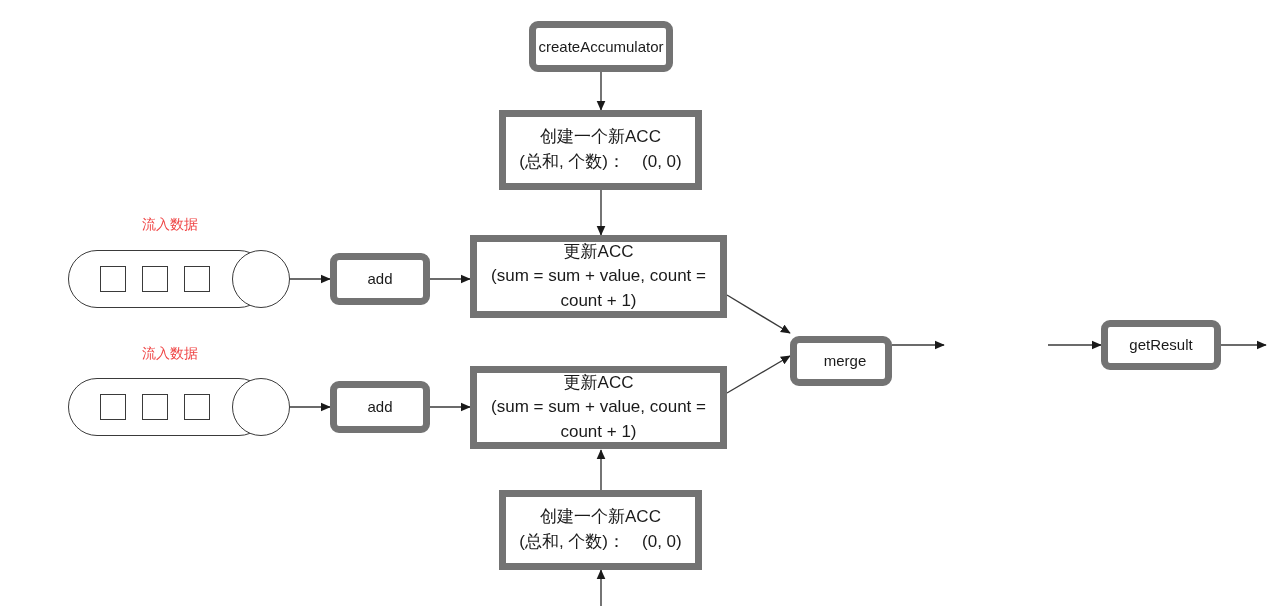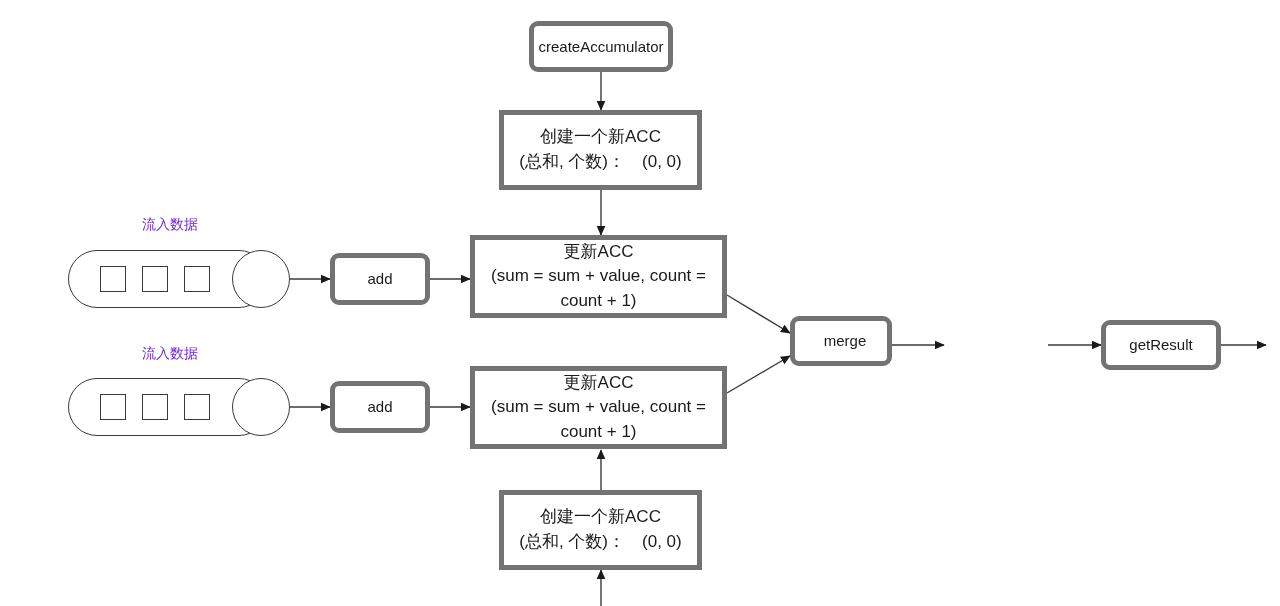--- a/index.html
+++ b/index.html
@@ -23,21 +23,21 @@
     left: 0;
     top: 0;
     width: 1280px;
     height: 606px;
     pointer-events: none;
   }
   .node {
     position: absolute;
     box-sizing: border-box;
     background: #ffffff;
-    border: 5px solid #737373;
+    border: 7px solid #737373;
     display: flex;
     align-items: center;
     justify-content: center;
     text-align: center;
     color: #1a1a1a;
     z-index: 2;
   }
   .rounded { border-radius: 9px; }
   .sharp   { border-radius: 0; }
   .node .txt {
@@ -77,21 +77,21 @@
     background: #ffffff;
     top: 16px;
   }
   .cell-1 { left: 32px; }
   .cell-2 { left: 74px; }
   .cell-3 { left: 116px; }
 
   .caption {
     position: absolute;
     font-size: 14px;
-    color: #6d28d9;
+    color: #ef4444;
     white-space: nowrap;
     z-index: 2;
   }
 </style>
 </head>
 <body>
 
 <div id="canvas">
 
   <svg id="edges" viewBox="0 0 1280 606" width="1280" height="606">
@@ -177,21 +177,21 @@
   <div class="node sharp" style="left:470px; top:366px; width:257px; height:83px;">
     <span class="txt lbl-13">更新ACC
 (sum = sum + value, count = count + 1)</span>
   </div>
 
   <div class="node sharp" style="left:499px; top:490px; width:203px; height:80px;">
     <span class="txt lbl-13">创建一个新ACC
 (总和, 个数)：　(0, 0)</span>
   </div>
 
-  <div class="node rounded" style="left:790px; top:316px; width:102px; height:50px;padding-left:8px;">
+  <div class="node rounded" style="left:790px; top:336px; width:102px; height:50px;padding-left:8px;">
     <span class="txt lbl-15">merge</span>
   </div>
 
 
   <div class="node rounded" style="left:1101px; top:320px; width:120px; height:50px;">
     <span class="txt lbl-15">getResult</span>
   </div>
 
 </div>
 

